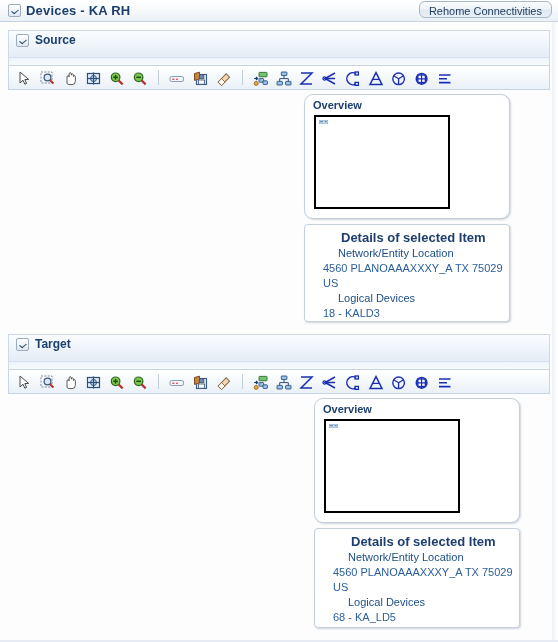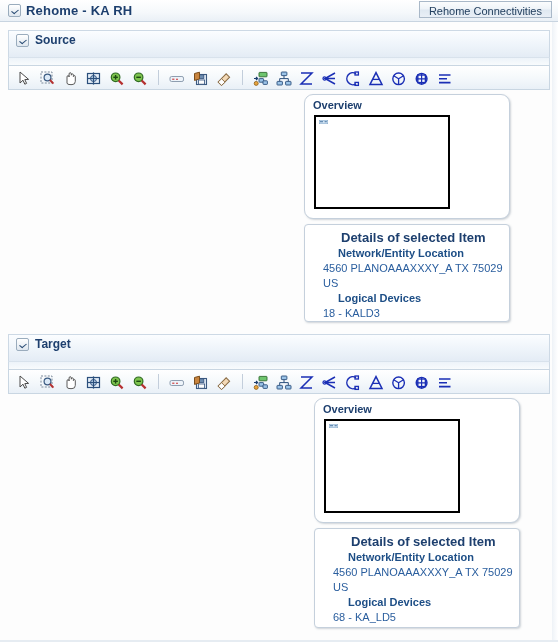--- a/index.html
+++ b/index.html
@@ -49,21 +49,21 @@
     letter-spacing: .2px;
   }
   .topbar .disclose { position: absolute; left: 8px; top: 4px; }
 
   .rehome-btn {
     position: absolute; right: 6px; top: 1px;
     height: 17px; min-width: 124px;
     padding: 0 9px;
     background: linear-gradient(to bottom,#fbfcfd 0%,#eef3f8 48%,#dfe8f1 52%,#e9eff6 100%);
     border: 1px solid #a9b8c8;
-    border-radius: 0;
+    border-radius: 6px;
     font-size: 11px; color: #24405f;
     line-height: 18px; text-align: center;
     box-sizing: border-box;
     cursor: pointer;
   }
 
   
   .section { position: absolute; left: 8px; width: 542px; box-sizing: border-box; }
   .section-header {
     position: relative;
@@ -178,21 +178,21 @@
     border-radius: 4px;
     box-sizing: border-box;
     box-shadow: 1px 1px 2px rgba(120,135,150,.35);
   }
   .det-title {
     position: absolute; left: 8px; top: 5px;
     font-size: 13px; font-weight: bold; color: #1d3f6e; margin-left: 28px;
   }
   .det-list { position: absolute; left: 18px; top: 21px; }
   .det-k {
-    font-size: 11px; font-weight: bold; color: #1d4e86;
+    font-size: 11px; font-weight: normal; color: #1d4e86;
     line-height: 15px;
     padding-left: 15px;
   }
   .det-v {
     font-size: 11px; font-weight: normal; color: #2a5e9e;
     line-height: 15px;
   }
 
   .page-edge-right {
     position: absolute; right: 0; top: 22px; width: 6px; bottom: 0;
@@ -203,21 +203,21 @@
     background: #e6ecf2;
   }
 </style>
 </head>
 <body>
 
 <div id="app">
 
   <div class="topbar">
     <span class="disclose"></span>
-    <span class="page-title">Rehome - KA RH</span>
+    <span class="page-title">Devices - KA RH</span>
     <div class="rehome-btn">Rehome Connectivities</div>
   </div>
 
   <div class="section" id="source-section" style="top:30px;">
 
     <div class="section-header">
       <span class="disclose"></span>
       <span class="section-title">Source</span>
     </div>
     <div class="section-subbar"></div>

